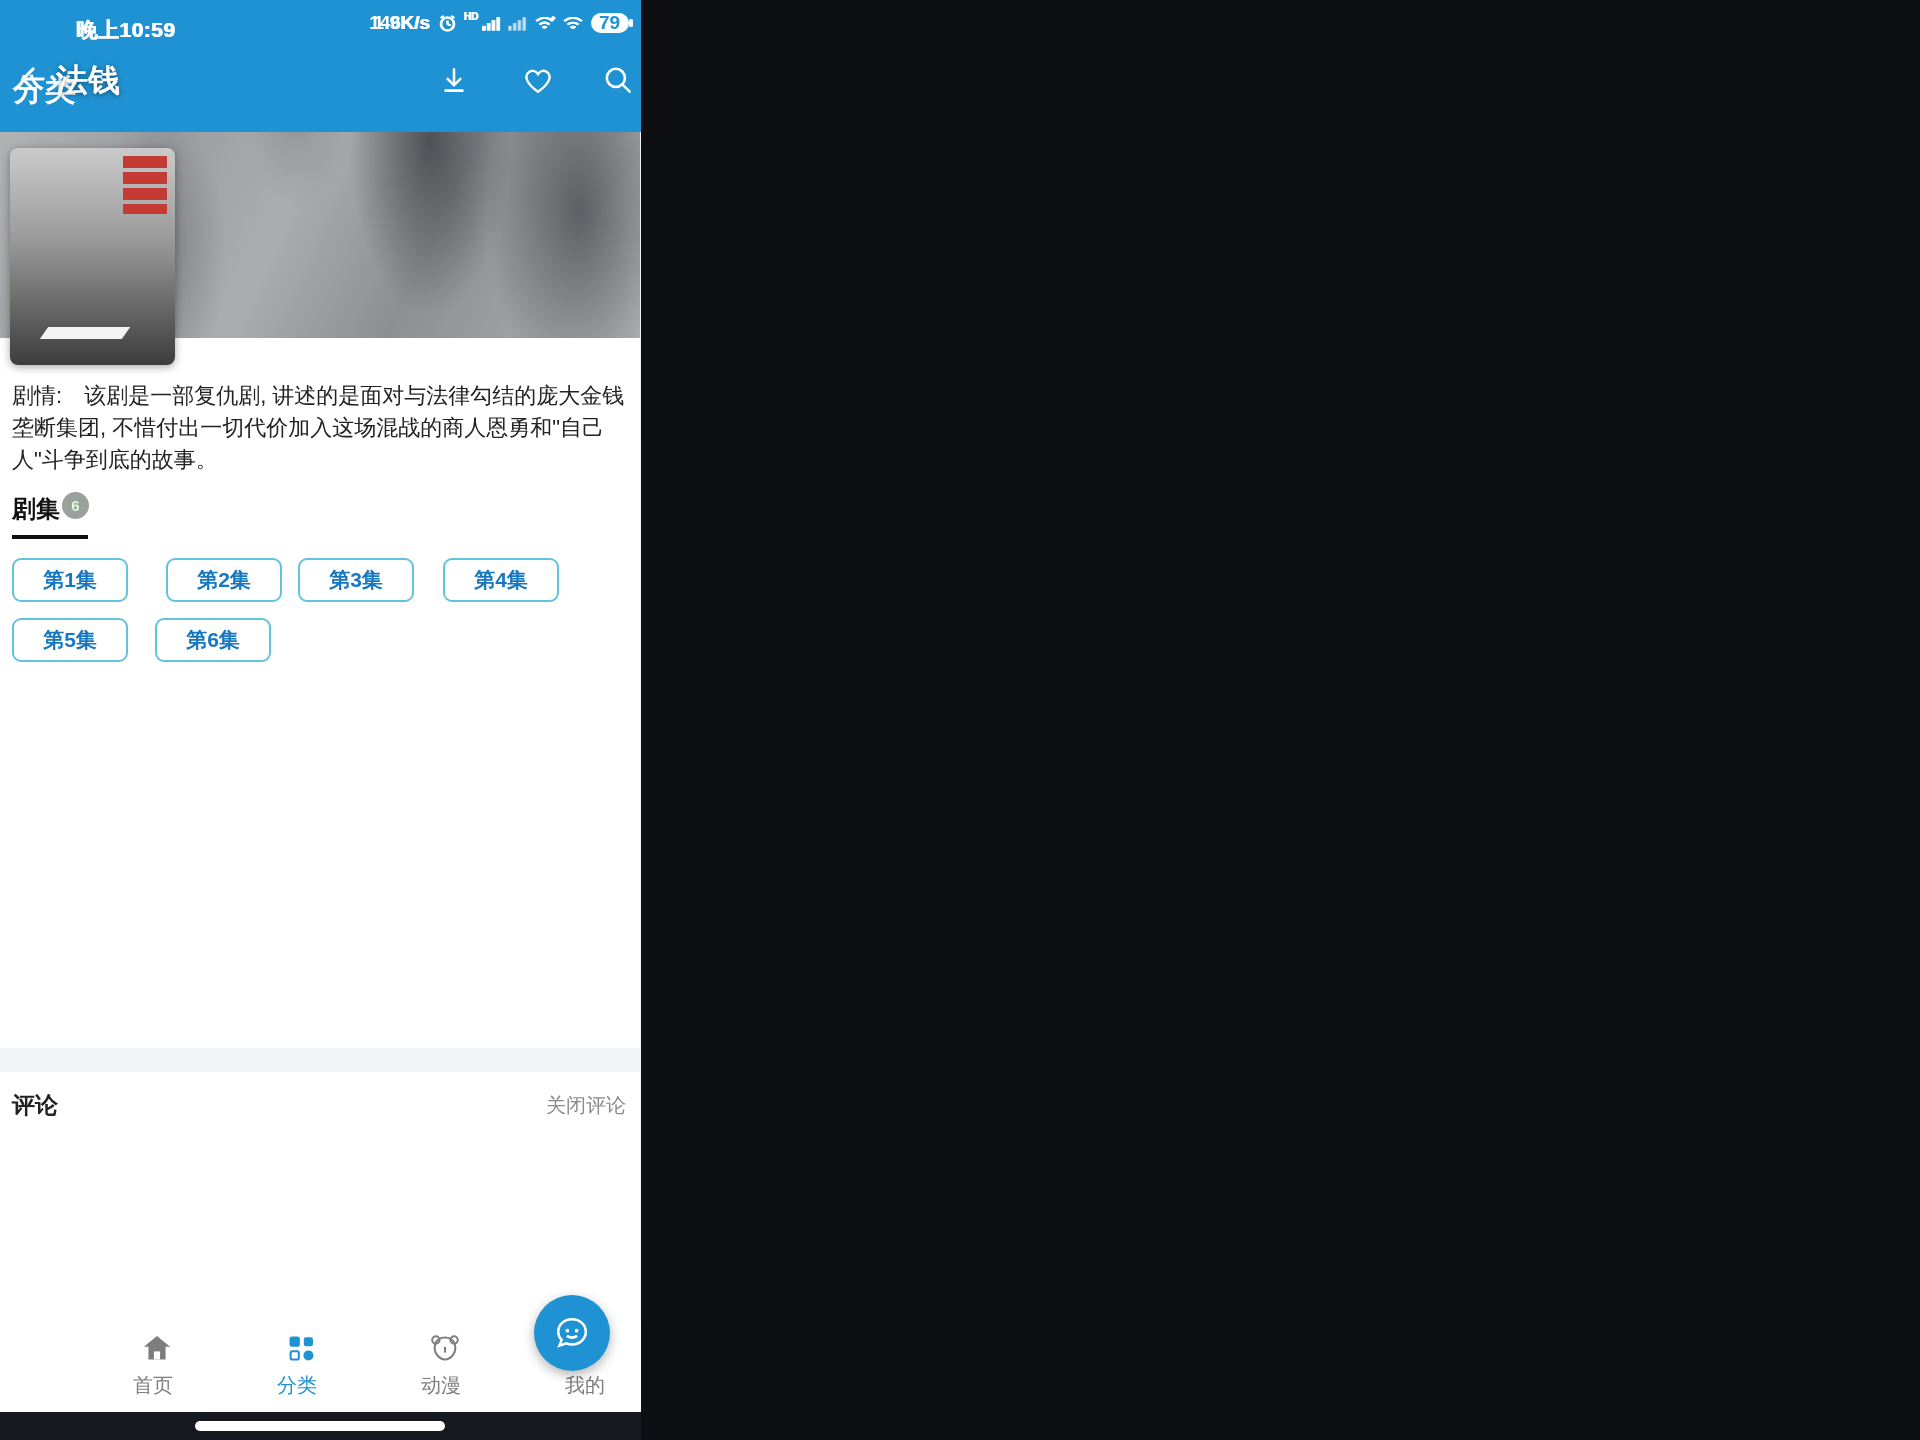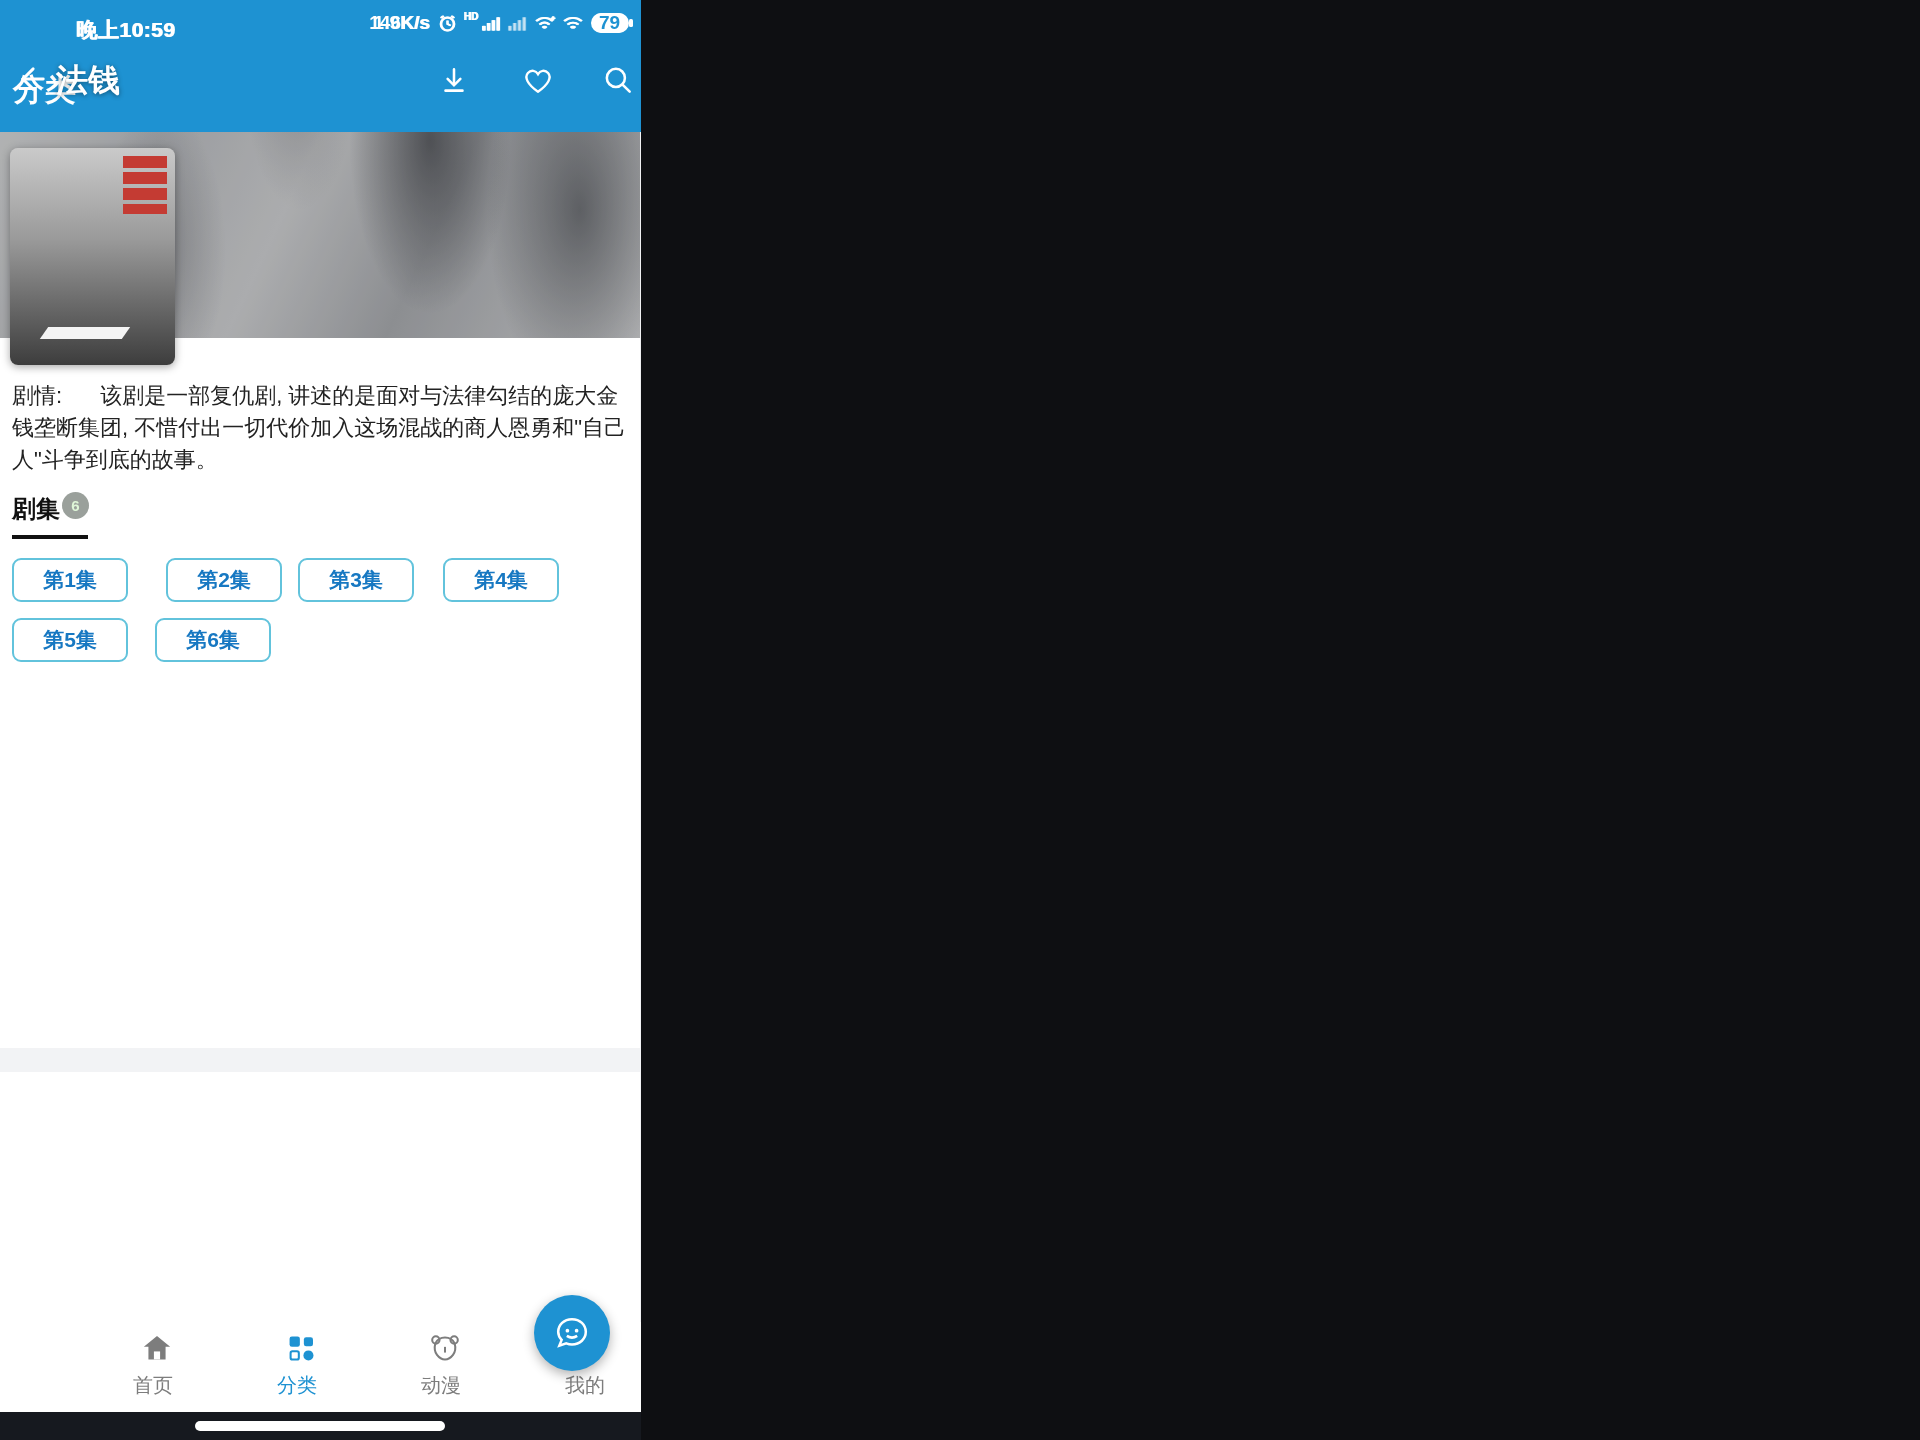--- a/index.html
+++ b/index.html
@@ -120,21 +120,21 @@
   .dposter{position:absolute;left:10px;top:148px;width:165px;height:217px;border-radius:8px;z-index:7;
     background:linear-gradient(180deg,#cacaca 0%,#9a9a9a 42%,#3d3d3d 100%);
     box-shadow:0 2px 8px rgba(0,0,0,.35);overflow:hidden}
   .dposter::before{content:"";position:absolute;right:8px;top:8px;width:44px;height:58px;
     background:repeating-linear-gradient(#c43b33 0 12px,rgba(0,0,0,0) 12px 16px)}
   .dposter::after{content:"";position:absolute;left:34px;bottom:26px;width:82px;height:12px;
     background:#f4f4f4;transform:skewX(-35deg)}
   .dinfo{position:absolute;left:212px;top:158px;z-index:7;color:#fff}
   .dinfo div{font-size:21px;line-height:43px;font-weight:700;text-shadow:0 1px 4px rgba(0,0,0,.55)}
   .dsyn{position:absolute;left:12px;top:380px;width:616px;font-size:22px;line-height:32px;color:#222}
-  .dsyn .lbl{margin-right:38px}
+  .dsyn .lbl{margin-right:22px}
   .dep-head{position:absolute;left:12px;top:492px;font-size:24px;font-weight:700;color:#111}
   .badge6{display:inline-block;width:27px;height:27px;border-radius:50%;background:#9aa09b;
           color:#dff6d8;font-size:15px;font-weight:700;text-align:center;line-height:27px;
           vertical-align:6px;margin-left:2px}
   .dep-line{position:absolute;left:12px;top:535px;width:76px;height:4px;background:#111}
   .ep{position:absolute;width:116px;height:44px;border:2px solid #62C3DC;border-radius:9px;
       background:#fff;box-sizing:border-box;display:flex;align-items:center;justify-content:center;
       font-size:21px;font-weight:700;color:#1778C2;cursor:pointer}
   .e0{left:12px;top:558px}.e1{left:166px;top:558px}.e2{left:298px;top:558px}.e3{left:443px;top:558px}
   .e4{left:12px;top:618px}.e5{left:155px;top:618px}
@@ -564,20 +564,24 @@
   <div class="dep-line"></div>
 
   <div class="ep e0">第1集</div>
   <div class="ep e1">第2集</div>
   <div class="ep e2">第3集</div>
   <div class="ep e3">第4集</div>
   <div class="ep e4">第5集</div>
   <div class="ep e5">第6集</div>
 
   <div class="sepband"></div>
+  <div class="cmrow">
+    <span class="cm-l">评论</span>
+    <span class="cm-r">关闭评论</span>
+  </div>
 
   <div class="fab">
     <svg viewBox="0 0 40 40" width="46" height="46" stroke="#fff" stroke-width="2.2" fill="none">
         <path d="M20 8 C27 8 32 13 32 19 C32 25 27 30 20 30 C18 30 16.5 29.6 15 29 L9 31 L11 26 C9 24 8 21.7 8 19 C8 13 13 8 20 8 Z"></path>
         <circle cx="16" cy="18" r="1.6" fill="#fff" stroke="none"></circle>
         <circle cx="24" cy="18" r="1.6" fill="#fff" stroke="none"></circle>
         <path d="M15.5 22.5 Q20 25.5 24.5 22.5"></path>
       </svg>
   </div>
 

